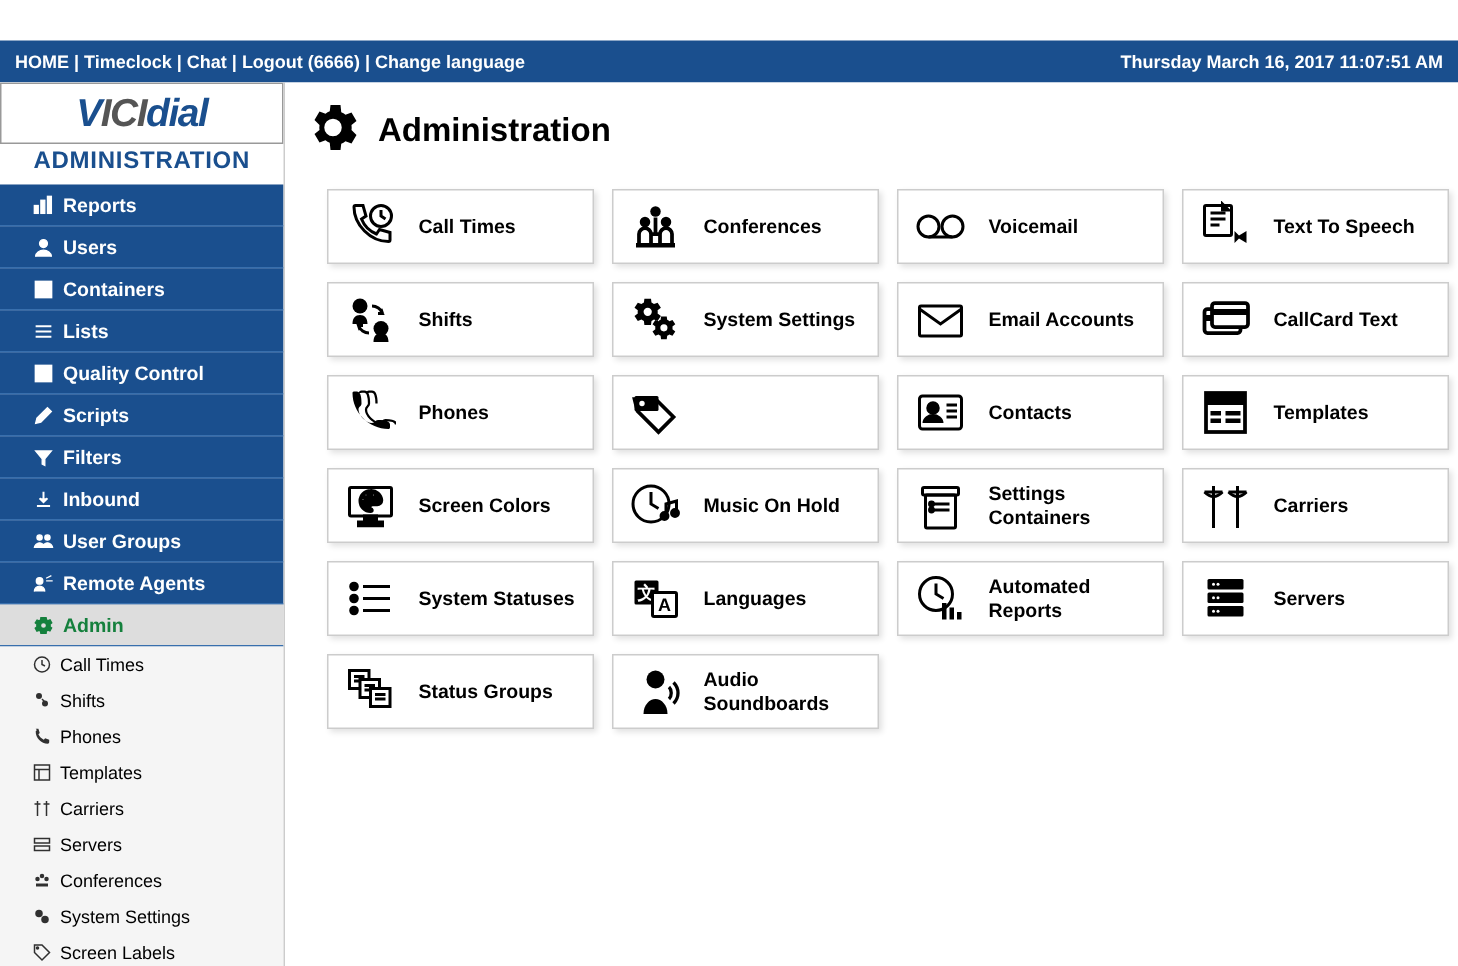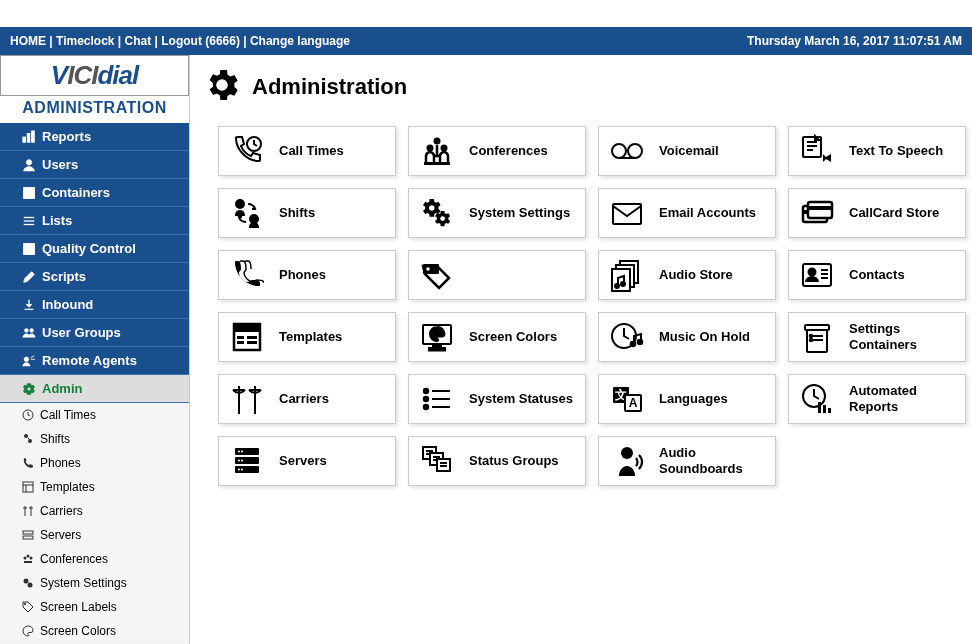--- a/index.html
+++ b/index.html
@@ -107,20 +107,28 @@
         <div class="nav-item">
           <span class="nav-icon">
             <svg viewBox="0 0 16 16" fill="currentColor">
               <path d="M2 14l1-4 8-8 3 3-8 8z"></path>
             </svg>
           </span>
           <span>Scripts</span>
         </div>
         <div class="nav-item">
           <span class="nav-icon">
+            <svg viewBox="0 0 16 16" fill="currentColor">
+              <path d="M2 3h12l-5 6v5l-2-1v-4z"></path>
+            </svg>
+          </span>
+          <span>Filters</span>
+        </div>
+        <div class="nav-item">
+          <span class="nav-icon">
             <svg viewBox="0 0 16 16" fill="none" stroke="currentColor" stroke-width="1.5">
               <path d="M8 2v8m-3-3l3 3 3-3M3 13h10"></path>
             </svg>
           </span>
           <span>Inbound</span>
         </div>
         <div class="nav-item">
           <span class="nav-icon">
             <svg viewBox="0 0 16 16" fill="currentColor">
               <circle cx="5" cy="5" r="2"></circle>
@@ -333,53 +341,40 @@
         </div>
         <div class="card">
           <div class="card-icon">
             <svg viewBox="0 0 34 34" class="filled">
               <rect x="3" y="10" width="24" height="16" rx="2" fill="none" stroke="#000" stroke-width="2.5"></rect>
               <rect x="3" y="14" width="24" height="4"></rect>
               <rect x="8" y="6" width="24" height="16" rx="2" fill="#fff" stroke="#000" stroke-width="2.5"></rect>
               <rect x="8" y="10" width="24" height="4"></rect>
             </svg>
           </div>
-          <div class="card-label">CallCard Store</div>
+          <div class="card-label">CallCard Text</div>
         </div>
         <div class="card">
           <div class="card-icon">
             <svg viewBox="0 0 34 34" class="filled">
               <path d="M5 4c0 0 0-1 1-1h2c3 0 3 6 3 8s-2 2-2 4c0 4 5 9 9 9 2 0 2-2 4-2s8 0 8 3v2c0 1-1 1-1 1-13 0-24-11-24-24z"></path>
               <path d="M10 4c0 0 0-1 1-1h2c3 0 3 6 3 8s-2 2-2 4c0 4 5 9 9 9 2 0 2-2 4-2s7 0 7 3" fill="none" stroke="#000" stroke-width="1.5"></path>
               <path d="M15 4c0 0 0-1 1-1h2c3 0 3 6 3 8" fill="none" stroke="#000" stroke-width="1.5"></path>
             </svg>
           </div>
           <div class="card-label">Phones</div>
         </div>
         <div class="card">
           <div class="card-icon">
             <svg viewBox="0 0 34 34" class="filled">
               <path d="M3 8l14 0 12 12-10 10L5 16z" fill="none" stroke="#000" stroke-width="2.5"></path>
               <rect x="3" y="6" width="16" height="10" rx="1"></rect>
               <circle cx="8" cy="11" r="1.8" fill="#fff"></circle>
             </svg>
           </div>
-        </div>
-        <div class="card">
-          <div class="card-icon">
-            <svg viewBox="0 0 34 34" fill="none" stroke="#000" stroke-width="2.5">
-              <rect x="10" y="3" width="18" height="22"></rect>
-              <rect x="6" y="7" width="18" height="22" fill="#fff"></rect>
-              <rect x="2" y="11" width="18" height="22" fill="#fff"></rect>
-              <path d="M8 28v-8l6-2v8"></path>
-              <circle cx="7" cy="28" r="2" fill="#000"></circle>
-              <circle cx="13" cy="26" r="2" fill="#000"></circle>
-            </svg>
-          </div>
-          <div class="card-label">Audio Store</div>
         </div>
         <div class="card">
           <div class="card-icon">
             <svg viewBox="0 0 34 34" fill="none" stroke="#000" stroke-width="2.5">
               <rect x="3" y="6" width="28" height="22" rx="2"></rect>
               <circle cx="12" cy="14" r="3.5" fill="#000"></circle>
               <path d="M6 24c0-3 3-5 6-5s6 2 6 5" fill="#000"></path>
               <line x1="21" y1="12" x2="28" y2="12"></line>
               <line x1="21" y1="16" x2="28" y2="16"></line>
               <line x1="21" y1="20" x2="28" y2="20"></line>

